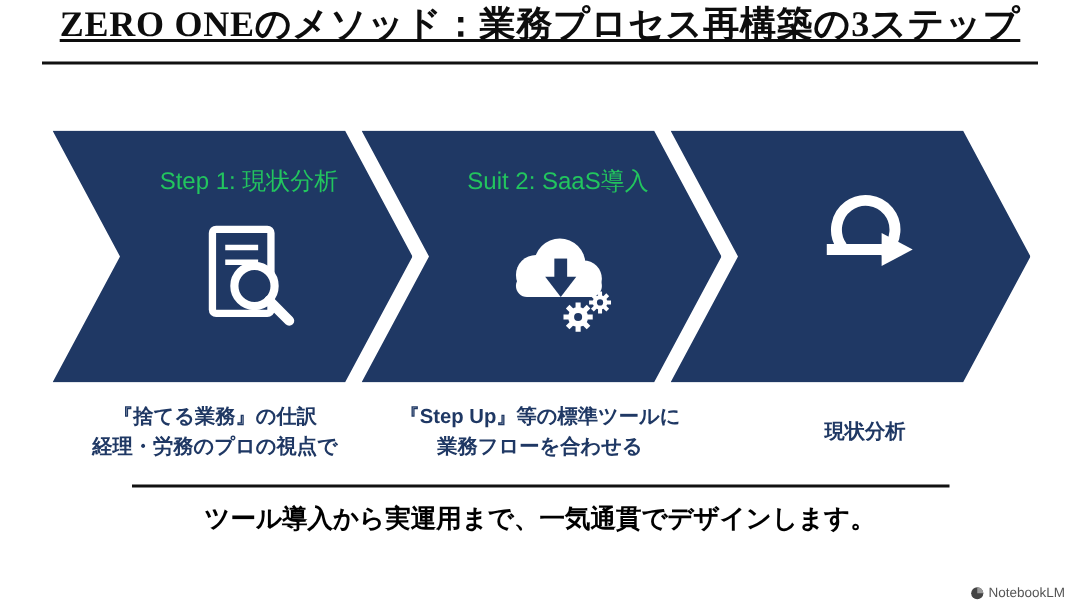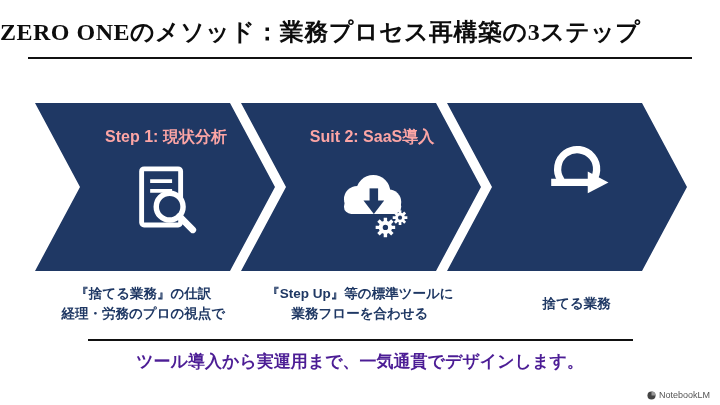--- a/index.html
+++ b/index.html
@@ -3,58 +3,58 @@
 <meta charset="utf-8">
 <style>
   * { margin:0; padding:0; box-sizing:border-box; }
   html,body { background:#ffffff; }
   body { font-family:"Liberation Sans", sans-serif; }
   .slide {
     position:relative; width:720px; height:405px; background:#ffffff; overflow:hidden;
   }
   
   .title {
-    padding-top:16px; 
+    padding-top:0; text-align:center;
     font-family:"Liberation Serif", serif;
-    font-size:24px; font-weight:bold; color:#0d0d0d; letter-spacing:0.5px;
+    font-size:24px; font-weight:bold; color:#0d0d0d; letter-spacing:0.5px;text-decoration:underline;
   }
   .title-underline {
     width:664px; height:2px; background:#111; margin:9px auto 0;
   }
   
   .chevron-row {
     display:flex; width:650px; height:168px; margin:44px auto 0;
   }
   .chevron {
     position:relative; width:240px; height:100%; background:#1f3864;
     clip-path: polygon(0 0, calc(100% - 45px) 0, 100% 50%, calc(100% - 45px) 100%, 0 100%, 45px 50%);
     display:flex; flex-direction:column; align-items:center;
     flex:0 0 auto;
   }
   .chevron + .chevron { margin-left:-34px; }
   .chevron-inner {
     padding-left:22px; display:flex; flex-direction:column; align-items:center;
   }
   .step-label {
-    margin-top:24px; color:#fca5a5; font-weight:bold; font-size:16px; white-space:nowrap;text-align:center;
+    margin-top:24px; color:#22c55e; font-weight:normal; font-size:16px; white-space:nowrap;text-align:center;
   }
   .step-icon { margin-top:16px; width:78px; height:78px; }
   
   .captions {
     display:grid; grid-template-columns:repeat(3,1fr);
     width:650px; margin:12px auto 0;
   }
   .caption {
     min-height:42px; display:flex; flex-direction:column; justify-content:center;
     text-align:center; color:#1f3864; font-weight:bold; font-size:13.5px; line-height:1.5;
   }
   
   .footer-divider { width:545px; height:2px; background:#111; margin:14px auto 0; }
   .footer-text {
-    margin-top:9px; text-align:center; font-size:17px; font-weight:bold; color:#4c1d95;
+    margin-top:9px; text-align:center; font-size:17px; font-weight:bold; color:#000000;
   }
   
   .watermark {
     position:absolute; right:10px; bottom:5px;
     display:flex; align-items:center; gap:3px;
     color:#555; font-size:9px;
   }
 </style>
 </head>
 <body>
@@ -132,21 +132,21 @@
   <div class="captions">
     <div class="caption">
       <span>『捨てる業務』の仕訳</span>
       <span>経理・労務のプロの視点で</span>
     </div>
     <div class="caption">
       <span>『Step Up』等の標準ツールに</span>
       <span>業務フローを合わせる</span>
     </div>
     <div class="caption">
-      <span>捨てる業務</span>
+      <span>現状分析</span>
       <span></span>
     </div>
   </div>
 
   <div class="footer-divider"></div>
   <div class="footer-text">ツール導入から実運用まで、一気通貫でデザインします。</div>
 
   <div class="watermark">
     <svg width="9" height="9" viewBox="0 0 10 10">
       <circle cx="5" cy="5" r="4.5" fill="#444"></circle>

